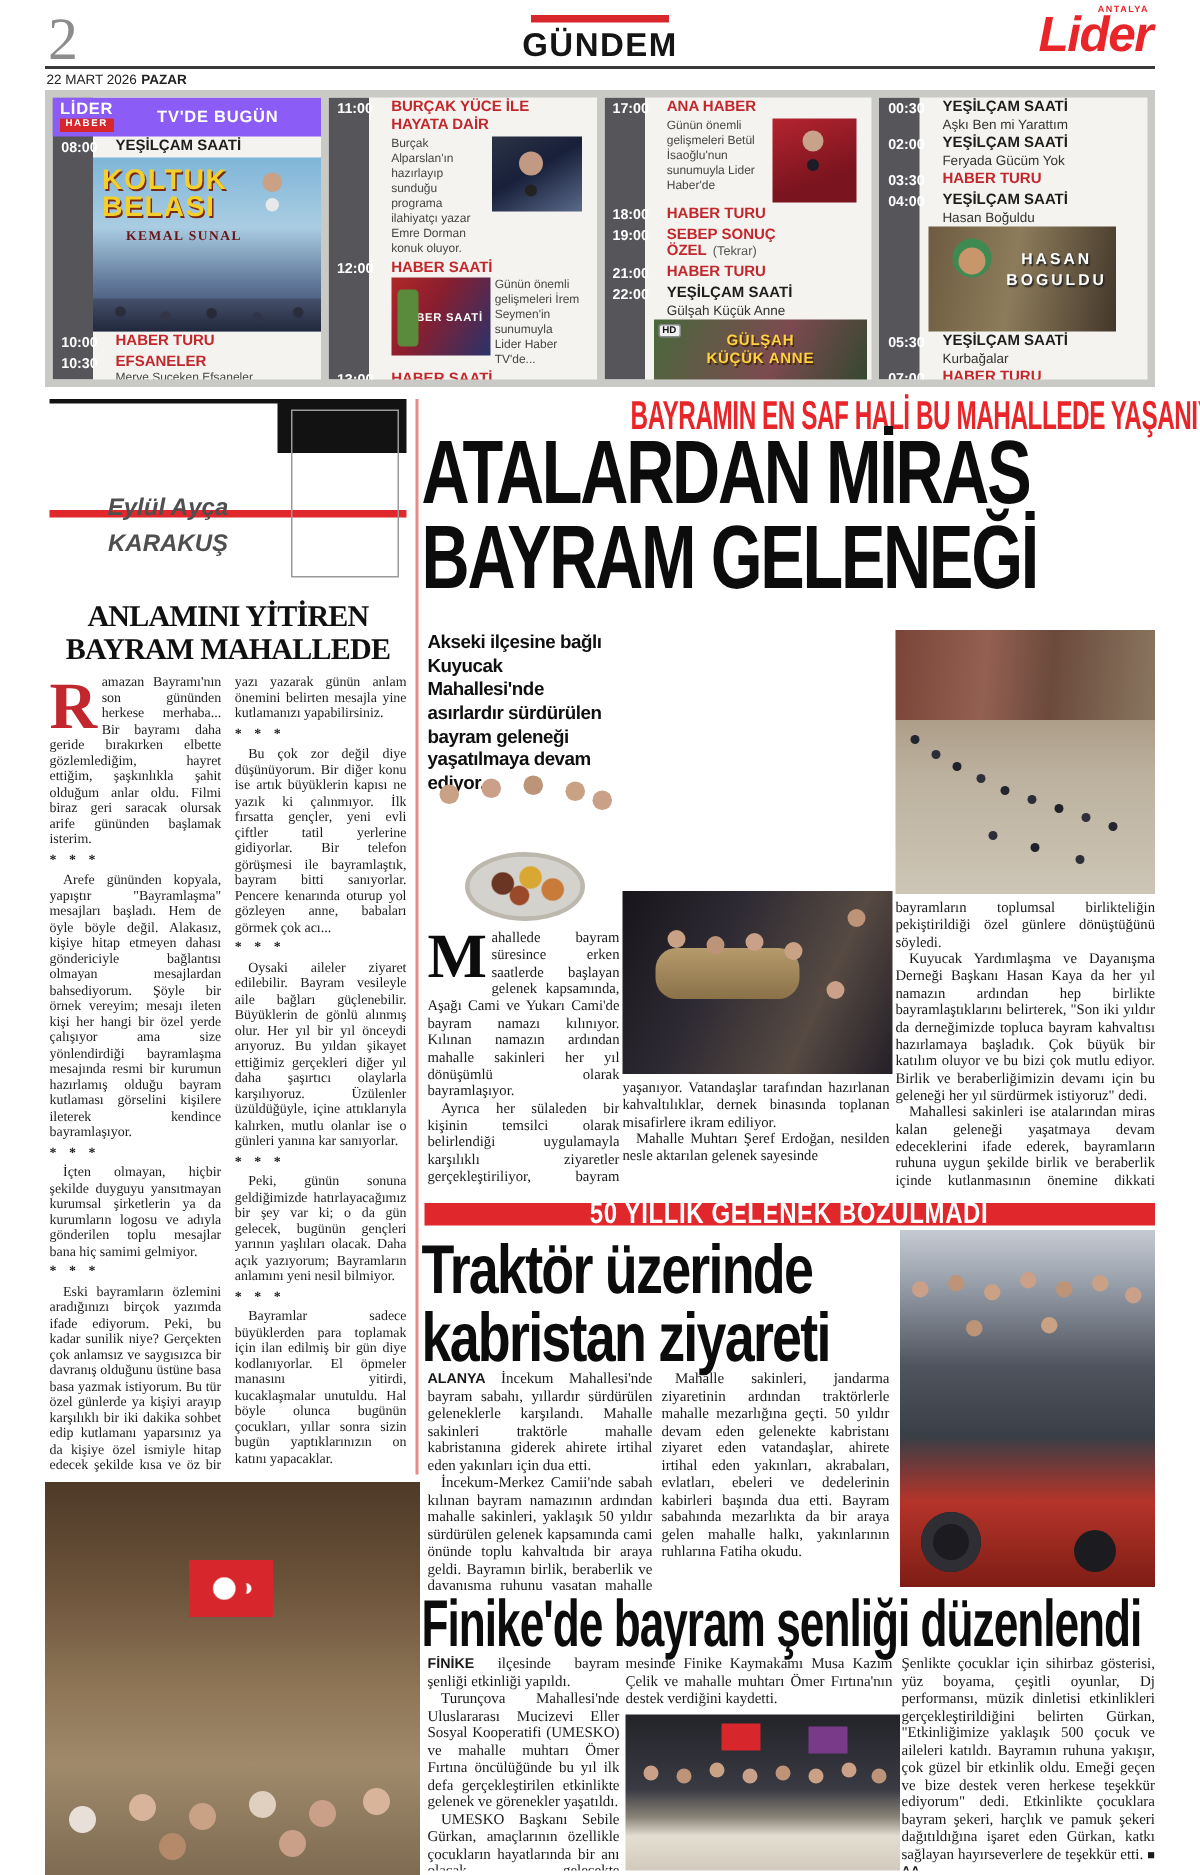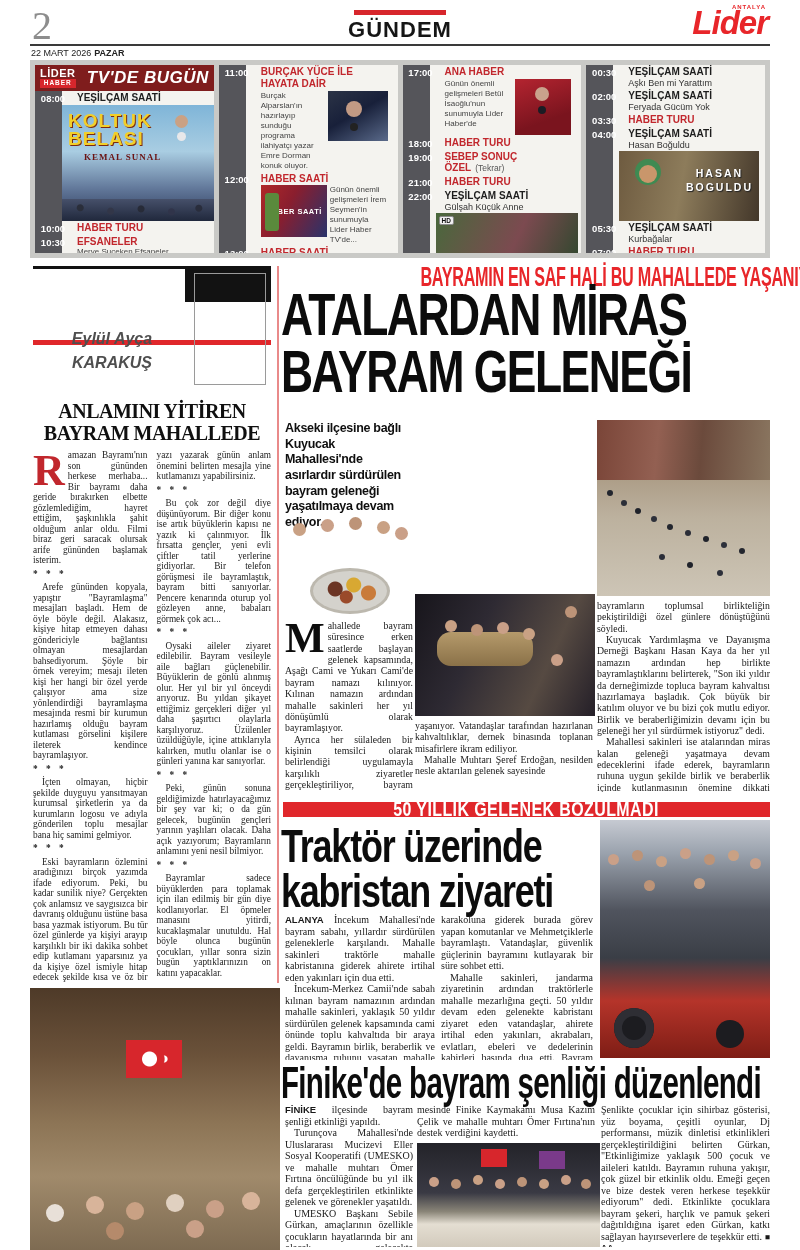--- a/index.html
+++ b/index.html
@@ -22,25 +22,25 @@
   .brand { position:absolute; right:32px; top:6px; font-family:"Liberation Sans",sans-serif;
     font-size:33px; font-weight:900; font-style:italic; color:#e8262a; letter-spacing:-1px; line-height:1; }
   .brand-sub { position:absolute; right:34px; top:4px; font-family:"Liberation Sans",sans-serif;
     font-size:6px; font-weight:700; color:#e8262a; letter-spacing:1px; }
 
   
   .tv { position:absolute; left:30px; top:60px; width:740px; height:198px; background:#c9c9c6;
     padding:5px; display:flex; gap:5px; font-family:"Liberation Sans",sans-serif; }
   .tv-col { flex:1; position:relative; background:#f4f3ef; overflow:hidden; }
   .tv-col::before { content:""; position:absolute; left:0; top:0; bottom:0; width:27px; background:#55555a; }
-  .tv-logo-banner { position:relative; z-index:1; height:26px; background:#7f1d1d; display:flex; align-items:center; gap:6px; padding:0 5px; }
+  .tv-logo-banner { position:relative; z-index:1; height:26px; background:#8b5cf6; display:flex; align-items:center; gap:6px; padding:0 5px; }
   .lider-mini { display:flex; flex-direction:column; line-height:1; }
   .lider-mini .l1 { color:#fff; font-weight:900; font-size:11px; letter-spacing:0.5px; }
   .lider-mini .l2 { color:#fff; font-weight:700; font-size:6.5px; background:#d7262c; text-align:center; padding:1px 2px; letter-spacing:1px; }
-  .tv-banner-title { flex:1; color:#fff; font-weight:700; font-style:italic; font-size:17px; text-align:right; letter-spacing:0.5px; }
+  .tv-banner-title { flex:1; color:#fff; font-weight:700; font-size:11px; text-align:center; letter-spacing:0.5px; }
   .tv-row { position:relative; z-index:1; display:flex; }
   .tv-time { width:36px; flex:none; color:#fff; font-weight:700; font-size:9.5px; text-align:center; padding-top:2px; }
   .tv-body { flex:1; min-width:0; padding:1px 10px 1px 6px; }
   .tv-title { font-size:10px; font-weight:700; color:#1d1d1d; line-height:1.18; }
   .tv-title.red { color:#c1272d; }
   .tv-sub { font-size:9px; color:#333; line-height:1.15; }
   .tv-note { font-size:8.5px; color:#555; margin-left:4px; font-weight:400; }
   .tv-desc { font-size:8px; color:#454545; line-height:1.25; }
   .tv-flex { display:flex; gap:3px; margin-top:1px; }
   .tv-thumb { flex:none; }
@@ -63,21 +63,21 @@
                radial-gradient(circle at 52% 45%, #272b38 3px, transparent 4px),
                radial-gradient(circle at 72% 58%, #30344a 3px, transparent 4px),
                radial-gradient(circle at 90% 42%, #292d3c 3px, transparent 4px),
                linear-gradient(180deg,#46506a,#20283c); }
   .poster-gulsah { position:relative; z-index:1; margin-left:33px; margin-right:3px; height:58px; overflow:hidden;
     background:linear-gradient(115deg,#49683c 0%,#7c4a50 55%,#2c472c 100%); }
   .hd-badge { position:absolute; left:3px; top:3px; background:#f0f0f0; border:1px solid #8a8a8a; color:#111;
     font-size:6.5px; font-weight:700; padding:0 2px; border-radius:2px; }
   .pg-title { text-align:center; padding-top:9px; font-weight:900; font-size:10px; color:#ffd23f; line-height:1.2; letter-spacing:0.5px; text-shadow:1px 1px 0 #4a2a10; }
   .poster-gulsah::after { content:""; position:absolute; left:8px; bottom:-6px; width:16px; height:16px; border-radius:50%; background:#d8b49a; box-shadow:30px -6px 0 -2px #c9a184; }
-  .poster-hasan { position:relative; z-index:1; margin-left:33px; margin-right:6px; height:70px; overflow:hidden;
+  .poster-hasan { position:relative; z-index:1; margin-left:33px; margin-right:21px; height:70px; overflow:hidden;
     background:linear-gradient(100deg,#6e5b40 0%,#8d7c5b 45%,#43372a 100%); }
   .ph-title { position:absolute; right:6px; top:16px; text-align:center; font-weight:900; font-size:10.5px; letter-spacing:2px; color:#fff; line-height:1.3; text-shadow:1px 1px 1px #222; }
   .poster-hasan::before { content:""; position:absolute; left:16px; top:8px; width:26px; height:26px; border-radius:50%; background:#3f8a52; }
   .poster-hasan::after { content:""; position:absolute; left:20px; top:14px; width:18px; height:18px; border-radius:50%; background:#c9966b; }
 
   
   .columnist { position:absolute; left:30px; top:266px; width:249px; height:717px; border-right:2px solid #e98a8a; padding:0 6px 0 3px; }
   .col-head { position:relative; height:128px; }
   .col-topline { position:absolute; left:0; top:0; width:158px; border-top:3px solid #121212; }
   .col-blackbox { position:absolute; right:0; top:0; width:86px; height:36px; background:#121212; }
@@ -316,20 +316,23 @@
       </div>
       <div class="tv-row">
         <div class="tv-time">22:00</div>
         <div class="tv-body">
           <div class="tv-title">YEŞİLÇAM SAATİ</div>
           <div class="tv-sub">Gülşah Küçük Anne</div>
         </div>
       </div>
       <div class="poster-gulsah">
         <div class="hd-badge">HD</div>
+        <div class="pg-title">
+          <span>GÜLŞAH</span><br><span>KÜÇÜK ANNE</span>
+        </div>
       </div>
 
     </div>
 
     <div class="tv-col">
       <div class="tv-row">
         <div class="tv-time">00:30</div>
         <div class="tv-body">
           <div class="tv-title">YEŞİLÇAM SAATİ</div>
           <div class="tv-sub">Aşkı Ben mi Yarattım</div>
@@ -446,21 +449,20 @@
   <div class="h-tractor">
     <span>Traktör üzerinde</span>
     <span>kabristan ziyareti</span>
   </div>
   <div class="photo photo-tractor"></div>
   <div class="art tr-col1">
     <p class="nodent"><b class="sans" style="font-size:9.5px">ALANYA</b><span> İncekum Mahallesi'nde bayram sabahı, yıllardır sürdürülen geleneklerle karşılandı. Mahalle sakinleri traktörle mahalle kabristanına giderek ahirete irtihal eden yakınları için dua etti.</span></p>
     <p>İncekum-Merkez Camii'nde sabah kılınan bayram namazının ardından mahalle sakinleri, yaklaşık 50 yıldır sürdürülen gelenek kapsamında cami önünde toplu kahvaltıda bir araya geldi. Bayramın birlik, beraberlik ve dayanışma ruhunu yaşatan mahalle halkı, kahvaltının ardından mahallede bulunan Alanya'ya bağlı jandarma</p>
   </div>
   <div class="art tr-col2">
-    <p class="nodent">karakoluna giderek burada görev yapan komutanlar ve Mehmetçiklerle bayramlaştı. Vatandaşlar, güvenlik güçlerinin bayramını kutlayarak bir süre sohbet etti.</p>
     <p><span>Mahalle sakinleri, jandarma ziyaretinin ardından traktörlerle mahalle mezarlığına geçti. 50 yıldır devam eden gelenekte kabristanı ziyaret eden vatandaşlar, ahirete irtihal eden yakınları, akrabaları, evlatları, ebeleri ve dedelerinin kabirleri başında dua etti. Bayram sabahında mezarlıkta da bir araya gelen mahalle halkı, yakınlarının ruhlarına Fatiha okudu.</span> </p>
   </div>
 
   <div class="photo photo-festival"></div>
 
   <div class="h-finike">
       <span>Finike'de bayram şenliği düzenlendi</span>
     </div>
   <div class="art fin fin-col1">
     <p class="nodent"><b class="sans" style="font-size:9.5px">FİNİKE</b><span> ilçesinde bayram şenliği etkinliği yapıldı.</span></p>

